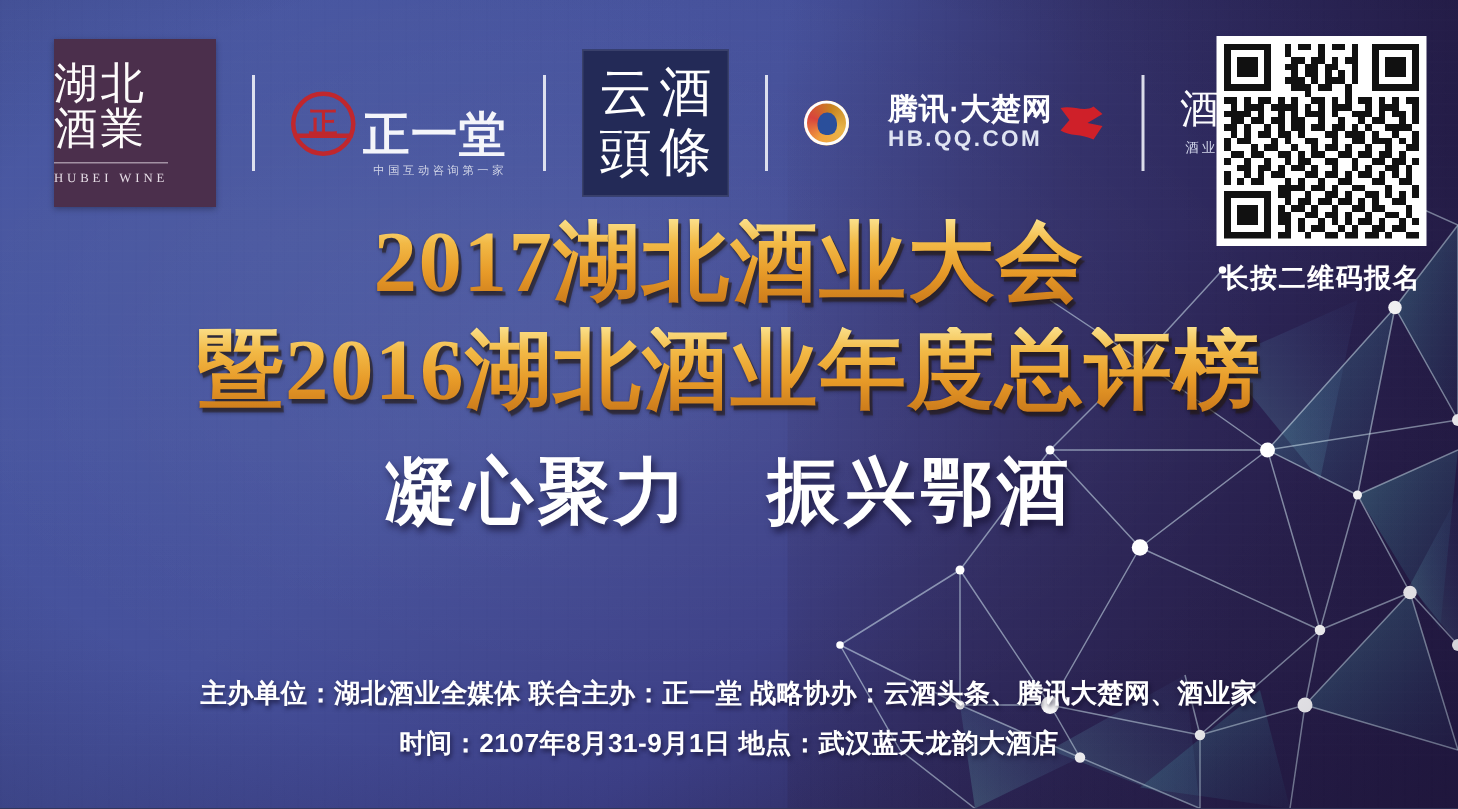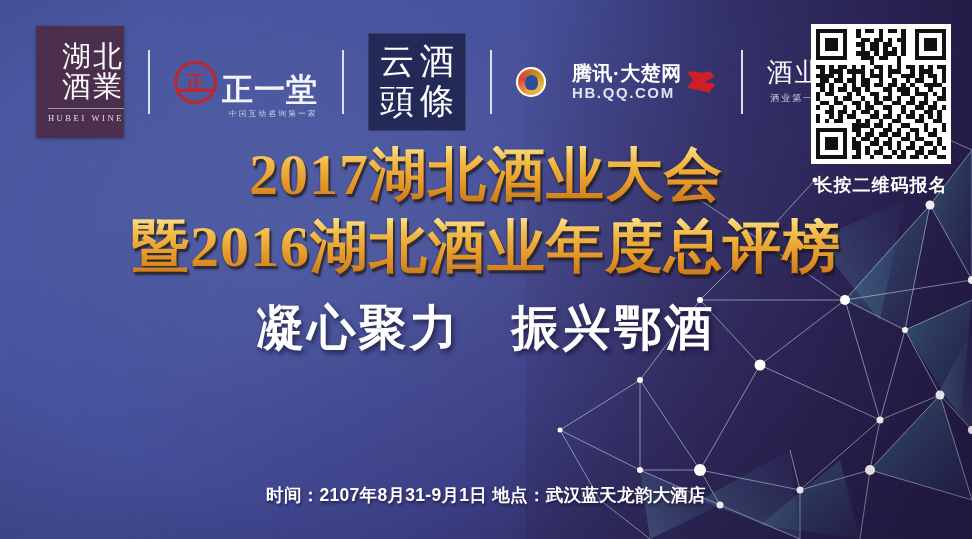--- a/index.html
+++ b/index.html
@@ -24,22 +24,22 @@
     background-image:
       linear-gradient(0deg, rgba(255,255,255,.05) 1px, transparent 1px),
       linear-gradient(90deg, rgba(0,0,0,.05) 1px, transparent 1px);
     background-size:7px 7px,9px 9px;
   }
   #mesh{position:absolute;inset:0;}
 
   
   .logobar{position:absolute;left:36px;top:26px;display:flex;align-items:center;height:112px;}
   .logo-hb{
-    width:88px;height:112px;background:#4b2f4c;
-    display:flex;flex-direction:column;align-items:flex-end;justify-content:center;
+    width:108px;height:112px;background:#4b2f4c;
+    display:flex;flex-direction:column;align-items:flex-start;justify-content:center;
     box-shadow:0 1px 4px rgba(0,0,0,.3);
   }
   .logo-hb .cn{
     font-family:"Liberation Serif","DejaVu Serif",serif;
     color:#fdfbfb;font-size:29px;line-height:1.04;font-weight:400;
     letter-spacing:2px;text-align:center;
   }
   .logo-hb .en{
     font-family:"Liberation Serif","DejaVu Serif",serif;
     color:#e6dde6;font-size:8.5px;letter-spacing:2.6px;margin-top:7px;
@@ -477,16 +477,17 @@
     <div class="qrcap">长按二维码报名</div>
   </div>
 
   <div class="heads">
     <div><span class="h1">2017湖北酒业大会</span></div>
     <div><span class="h2">暨2016湖北酒业年度总评榜</span></div>
     <div><span class="h3">凝心聚力　振兴鄂酒</span></div>
   </div>
 
   <div class="info">
+    <div>主办单位：湖北酒业全媒体  联合主办：正一堂  战略协办：云酒头条、腾讯大楚网、酒业家</div>
     <div>时间：2107年8月31-9月1日  地点：武汉蓝天龙韵大酒店</div>
   </div>
 
 </div>
 
 </body></html>

